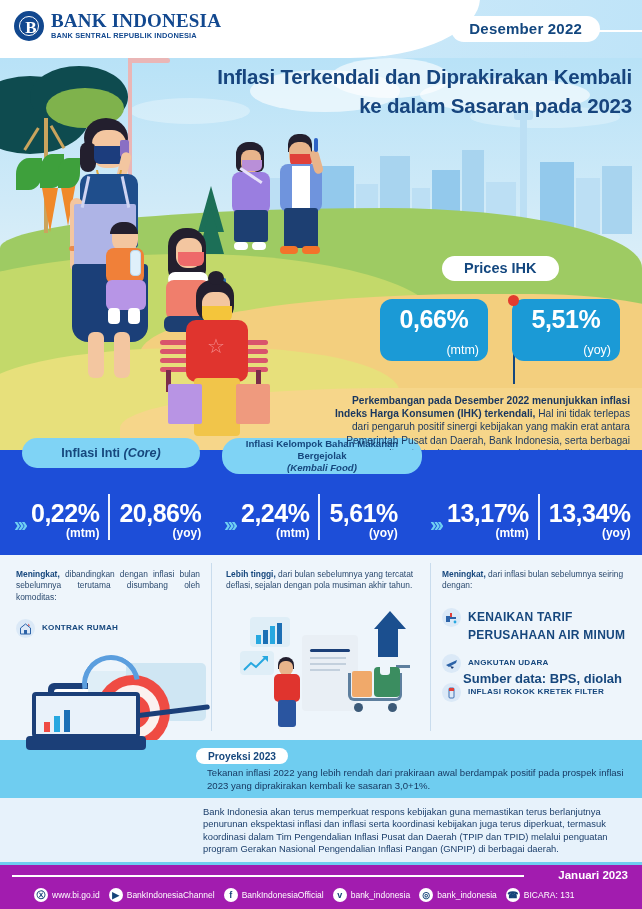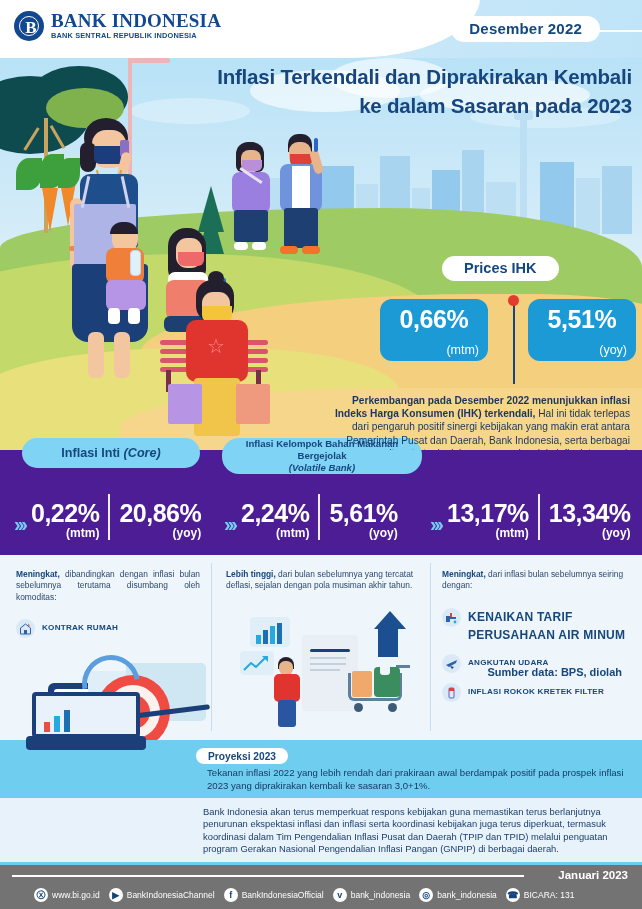--- a/index.html
+++ b/index.html
@@ -132,21 +132,21 @@
   }
   .bench-slat { position:absolute; height:5px; background:#d9556c; border-radius:3px; }
   .bench-leg { position:absolute; width:5px; background:#7b2d49; }
 
   
   .ihk-pill {
     position: absolute; left: 442px; top: 198px;
     background: #ffffff; border-radius: 14px; padding: 4px 22px 5px 22px;
     color: #13477f; font-size: 14.5px; font-weight: bold; z-index: 9;
   }
-  .ihk-boxes { position: absolute; left: 380px; top: 241px; z-index: 9; display:flex; gap: 40px;}
+  .ihk-boxes { position: absolute; left: 380px; top: 241px; z-index: 9; display:flex; gap: 24px;}
   .ihk-box {
     width: 108px; height: 62px; background:#1b9ad6; border-radius: 12px;
     color:#ffffff; position: relative;
   }
   .ihk-val {
     position:absolute; left:0; right:0; top:6px; text-align:center;
     font-size: 25px; font-weight: bold; letter-spacing:-.4px;
   }
   .ihk-unit {
     position:absolute; right:9px; bottom:4px; font-size: 12.5px;
@@ -162,21 +162,21 @@
 
   .hero-para {
     position: absolute; right: 12px; top: 336px; width: 308px; z-index: 9;
     text-align: right; color:#18365f; font-size: 10.2px; line-height: 13.2px;
   }
   .hero-para b { font-weight: bold; }
 
   
   .band {
     position: absolute; left: 0; top: 450px; width: 642px; height: 105px;
-    background: #4c1d95;
+    background: #1d4ed8;
   }
   .catpill {
     position: absolute; top: -12px;
     background: #7fd3f5; border-radius: 17px;
     color: #16477d; text-align: center; font-weight: bold;
     display:flex; align-items:center; justify-content:center;
   }
   .catpill i { font-style: italic; font-weight: bold; }
   .statgrp {
     position: absolute; display:flex; align-items: flex-end; color:#ffffff;
@@ -201,22 +201,22 @@
     width: 19px; height: 19px; border-radius: 50%; background: #dbe9f7;
     flex: 0 0 auto; position: relative; margin-right: 7px;
   }
   .itemicon svg { position:absolute; left:3px; top:3px; }
   .itemlabel {
     color:#16477d; font-size: 8.1px; font-weight: bold; letter-spacing: .25px;
     line-height: 18px; text-transform: uppercase;
   }
   .itemnote { color:#2b4a6f; font-size: 8.2px; line-height: 11px; margin-top: 1px; }
   .src {
-    position:absolute; right: 10px; bottom: 24px; color:#16477d;
-    font-size: 11px; font-weight: bold;
+    position:absolute; right: 10px; bottom: 16px; color:#16477d;
+    font-size: 13px; font-weight: bold;
   }
 
   
   .illus { position: absolute; }
 
   
   .proj {
     position: absolute; left: 0; top: 740px; width: 642px; height: 58px;
     background: #6fcdf0;
   }
@@ -234,21 +234,21 @@
     background: #e7f2fb;
   }
   .closing-txt {
     position:absolute; left: 203px; top: 8px; width: 430px;
     color:#1c3f6b; font-size: 9.4px; line-height: 12.4px;
   }
 
   
   .footer {
     position: absolute; left: 0; top: 862px; width: 642px; height: 47px;
-    background: #737373;
+    background: #a21caf;
   }
   .footer-top { position:absolute; left:0; top:0; width:642px; height:3px; background:#6fcdf0;}
   .jan {
     position:absolute; right: 14px; top: 7px; color:#ffffff;
     font-size: 11.5px; font-weight: bold;
   }
   .jan-line { position:absolute; right: 118px; top: 13px; width: 512px; height: 1.6px; background:#ffffff; }
   .social { position:absolute; left: 34px; top: 26px; display:flex; align-items:center; gap: 9px; }
   .sitem { display:flex; align-items:center; gap: 4px; }
   .sicon {
@@ -455,21 +455,21 @@
       </div>
       <div class="sep"></div>
       <div class="sv">
         <div class="num">20,86%</div>
         <div class="unit">(yoy)</div>
       </div>
     </div>
 
     <div class="catpill" style="left:222px;width:200px;height:36px;font-size:9.6px;line-height:12px;flex-direction:column;padding:0 10px;">
       <span style="display:block;text-align:center;">Inflasi Kelompok Bahan Makanan Bergejolak</span>
-      <i>(Volatile Bank)</i>
+      <i>(Kembali Food)</i>
     </div>
     <div class="statgrp" style="left:224px;top:44px;">
       <div class="chev">›››</div>
       <div class="sv">
         <div class="num">2,24%</div>
         <div class="unit">(mtm)</div>
       </div>
       <div class="sep"></div>
       <div class="sv">
         <div class="num">5,61%</div>

